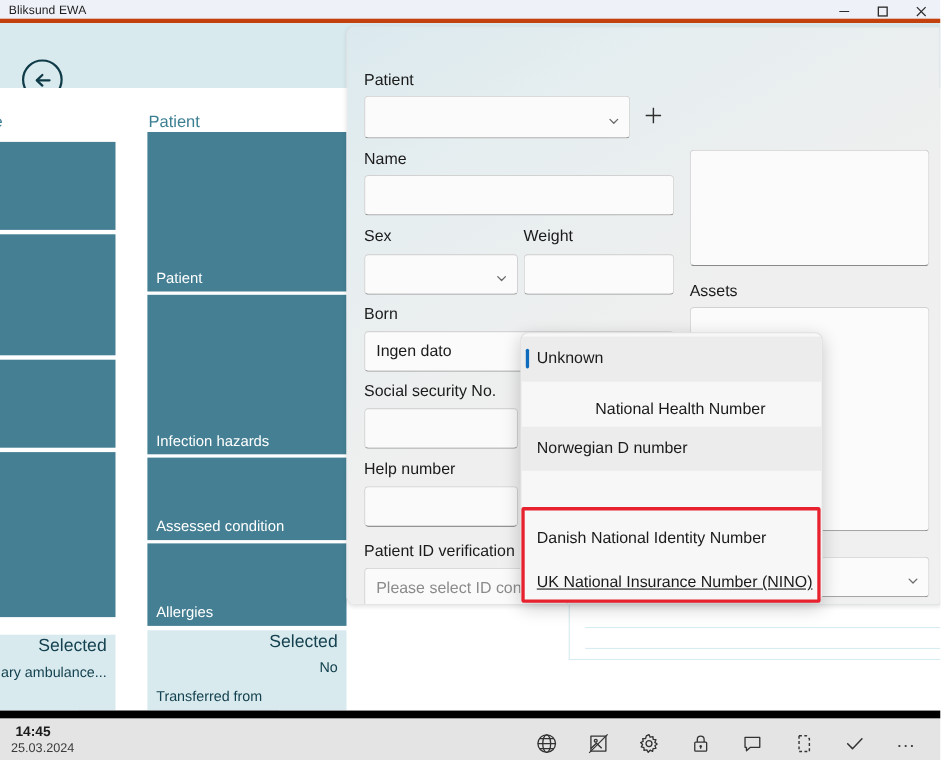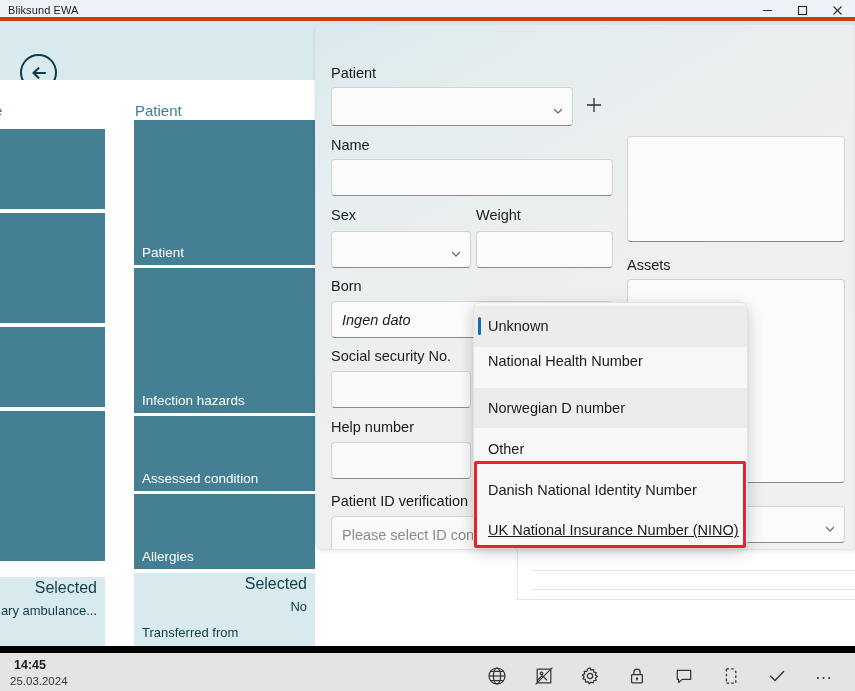--- a/index.html
+++ b/index.html
@@ -89,21 +89,21 @@
   .finput {
     position:absolute;
     background:#fbfbfb;
     border:1px solid #d2d2d2;
     border-bottom:1px solid #8a8a8a;
     border-radius:4px;
   }
   .finput.plain { background:#fafafa; }
   .finput .ival {
     position:absolute; left:10px; top:50%; transform:translateY(-50%);
-    font-size:14.5px; color:#1b1b1b; white-space:nowrap;font-style:italic;
+    font-size:14.5px; color:#1b1b1b; white-space:nowrap;
   }
   .finput .iph {
     position:absolute; left:10px; top:50%; transform:translateY(-50%);
     font-size:14.5px; color:#8b8b8b; white-space:nowrap;
   }
   .chev {
     position:absolute; right:9px; top:50%; transform:translateY(-50%);
     width:10px; height:10px;
   }
   .clearx {
@@ -344,28 +344,25 @@
           </svg>
       </span>
     </div>
   </div>
 
   <div class="dropdown">
     <div class="ditem alt" style="top:3px;">
       <span class="selbar"></span>
       <span>Unknown</span>
     </div>
-    <div class="ditem" style="top:38px;">
+    <div class="ditem" style="top:49px;justify-content:center;">
       <span>National Health Number</span>
     </div>
     <div class="ditem alt" style="top:84.6px;">
       <span>Norwegian D number</span>
-    </div>
-    <div class="ditem" style="top:125.4px;">
-      <span>Other</span>
     </div>
     <div class="ditem" style="top:166.2px;">
       <span>Danish National Identity Number</span>
     </div>
     <div class="ditem" style="top:207px;text-decoration:underline;">
       <span>UK National Insurance Number (NINO)</span>
     </div>
   </div>
 
   <div class="redbox"></div>

